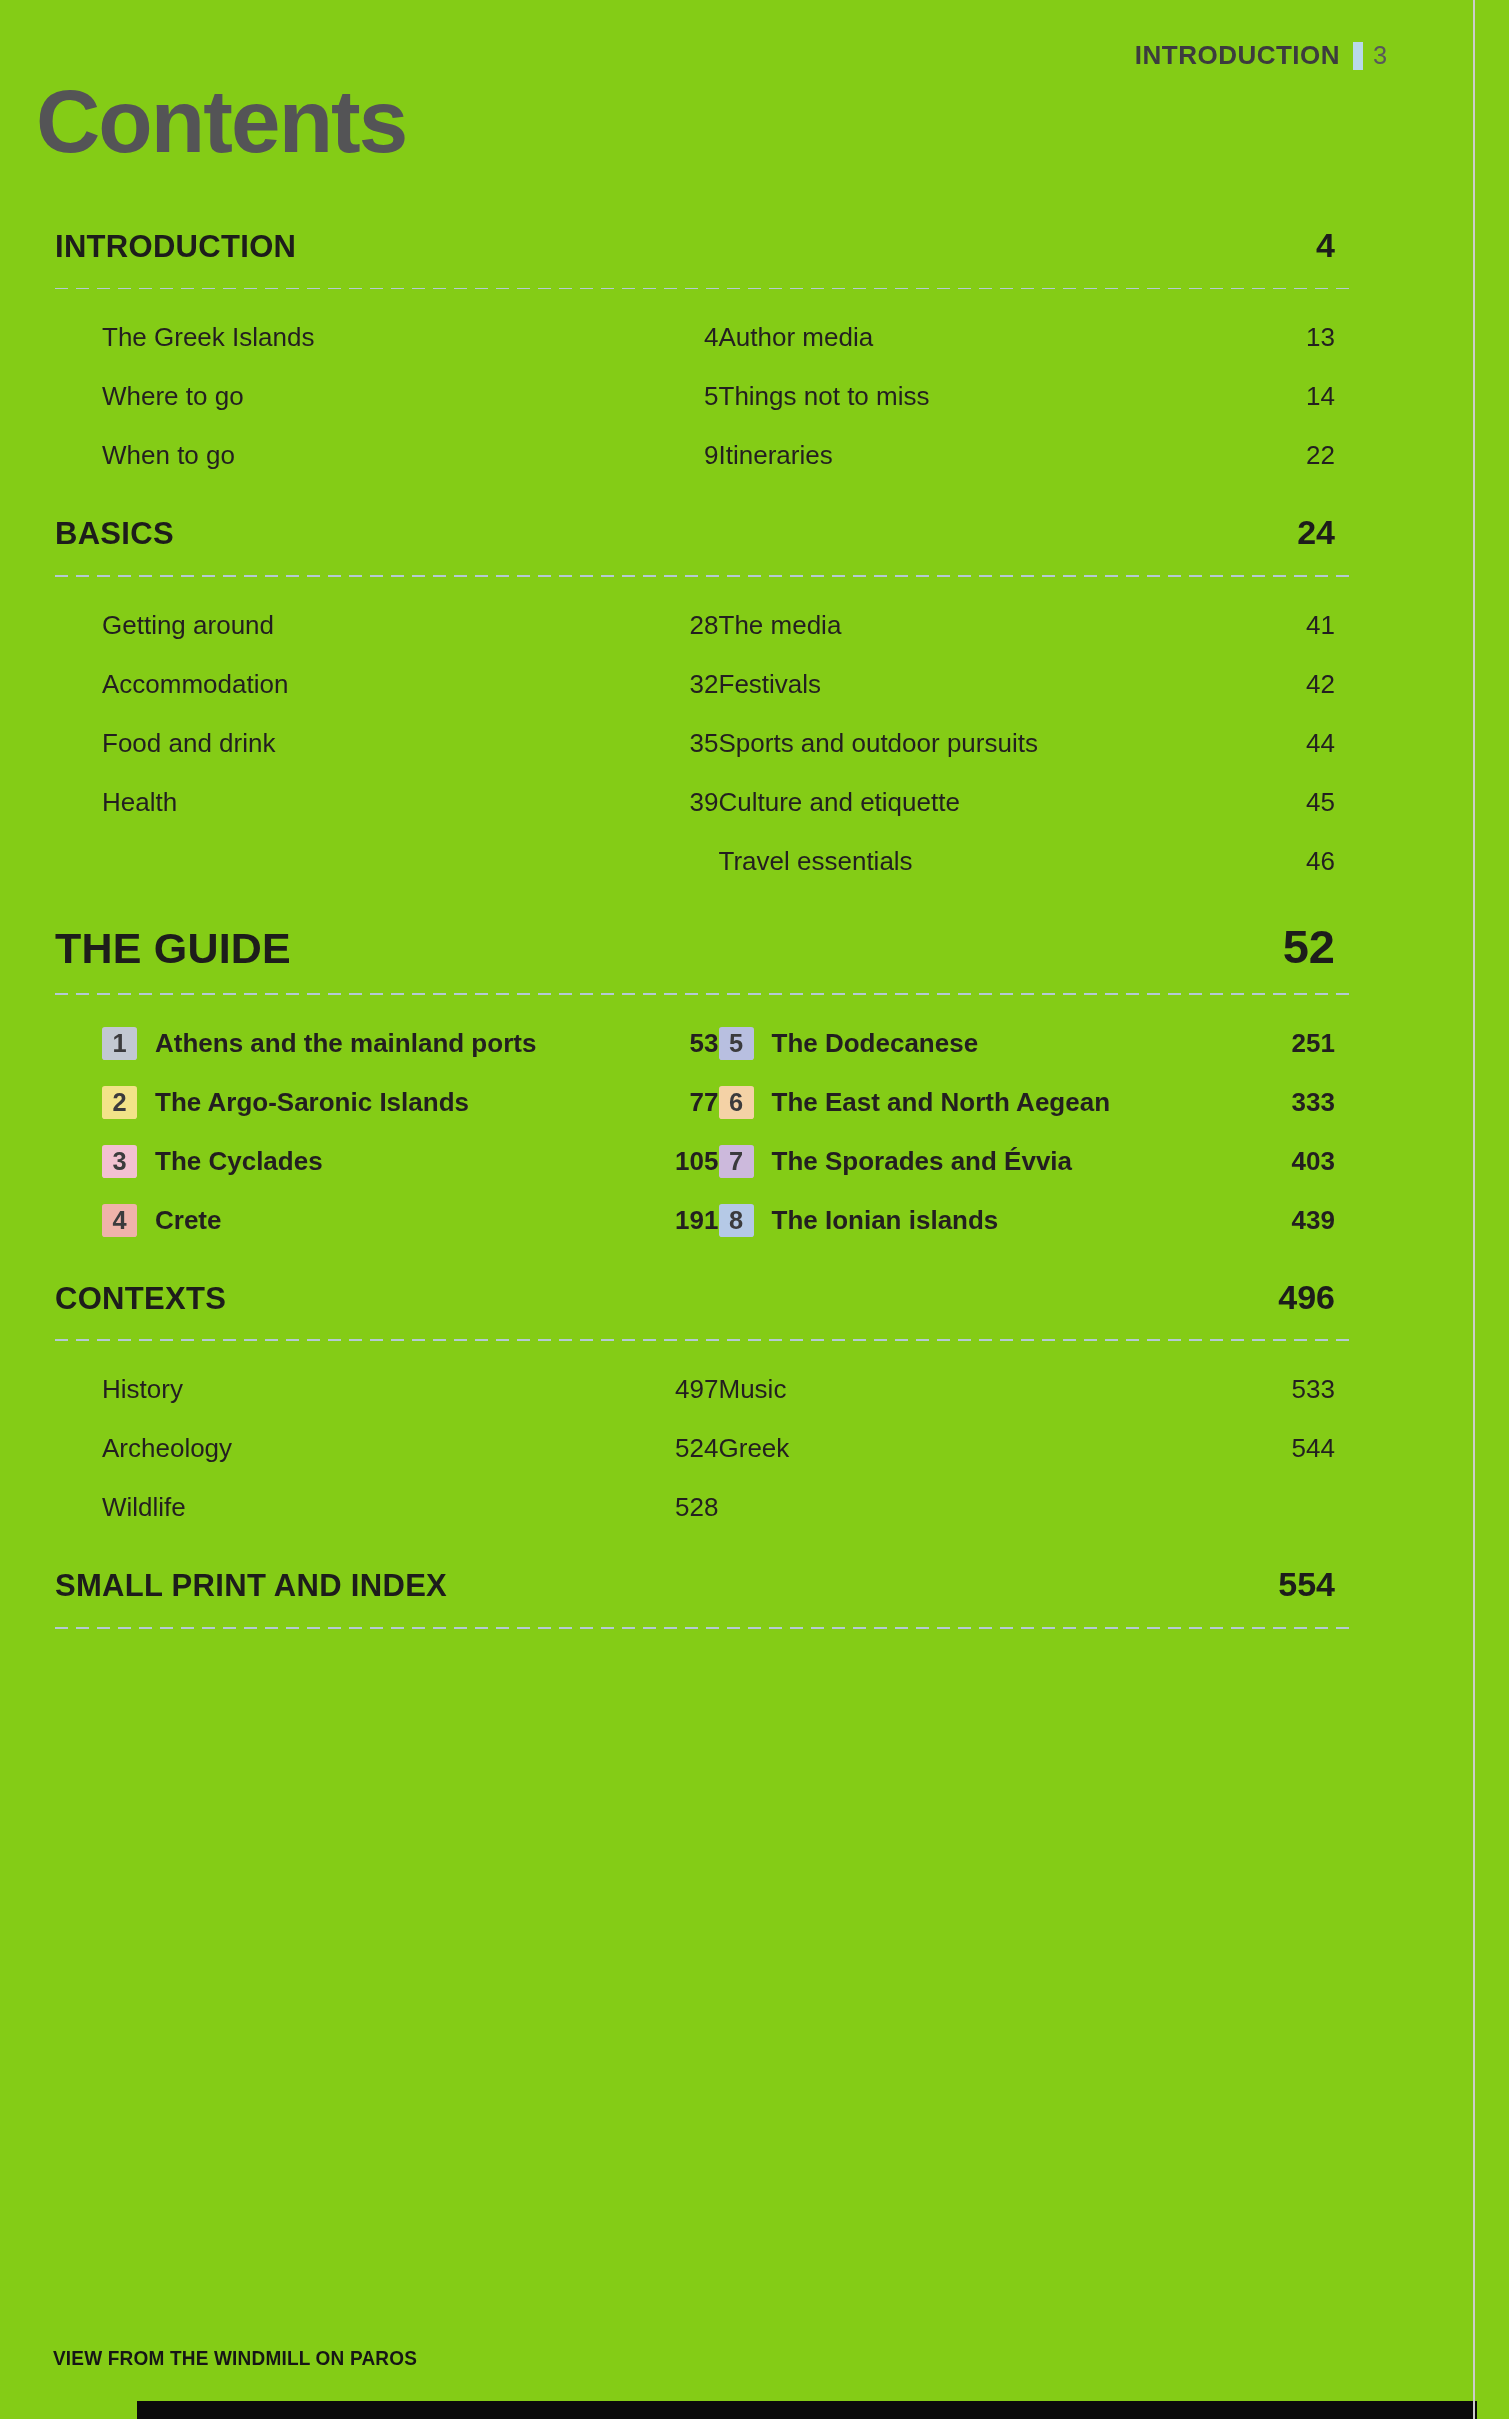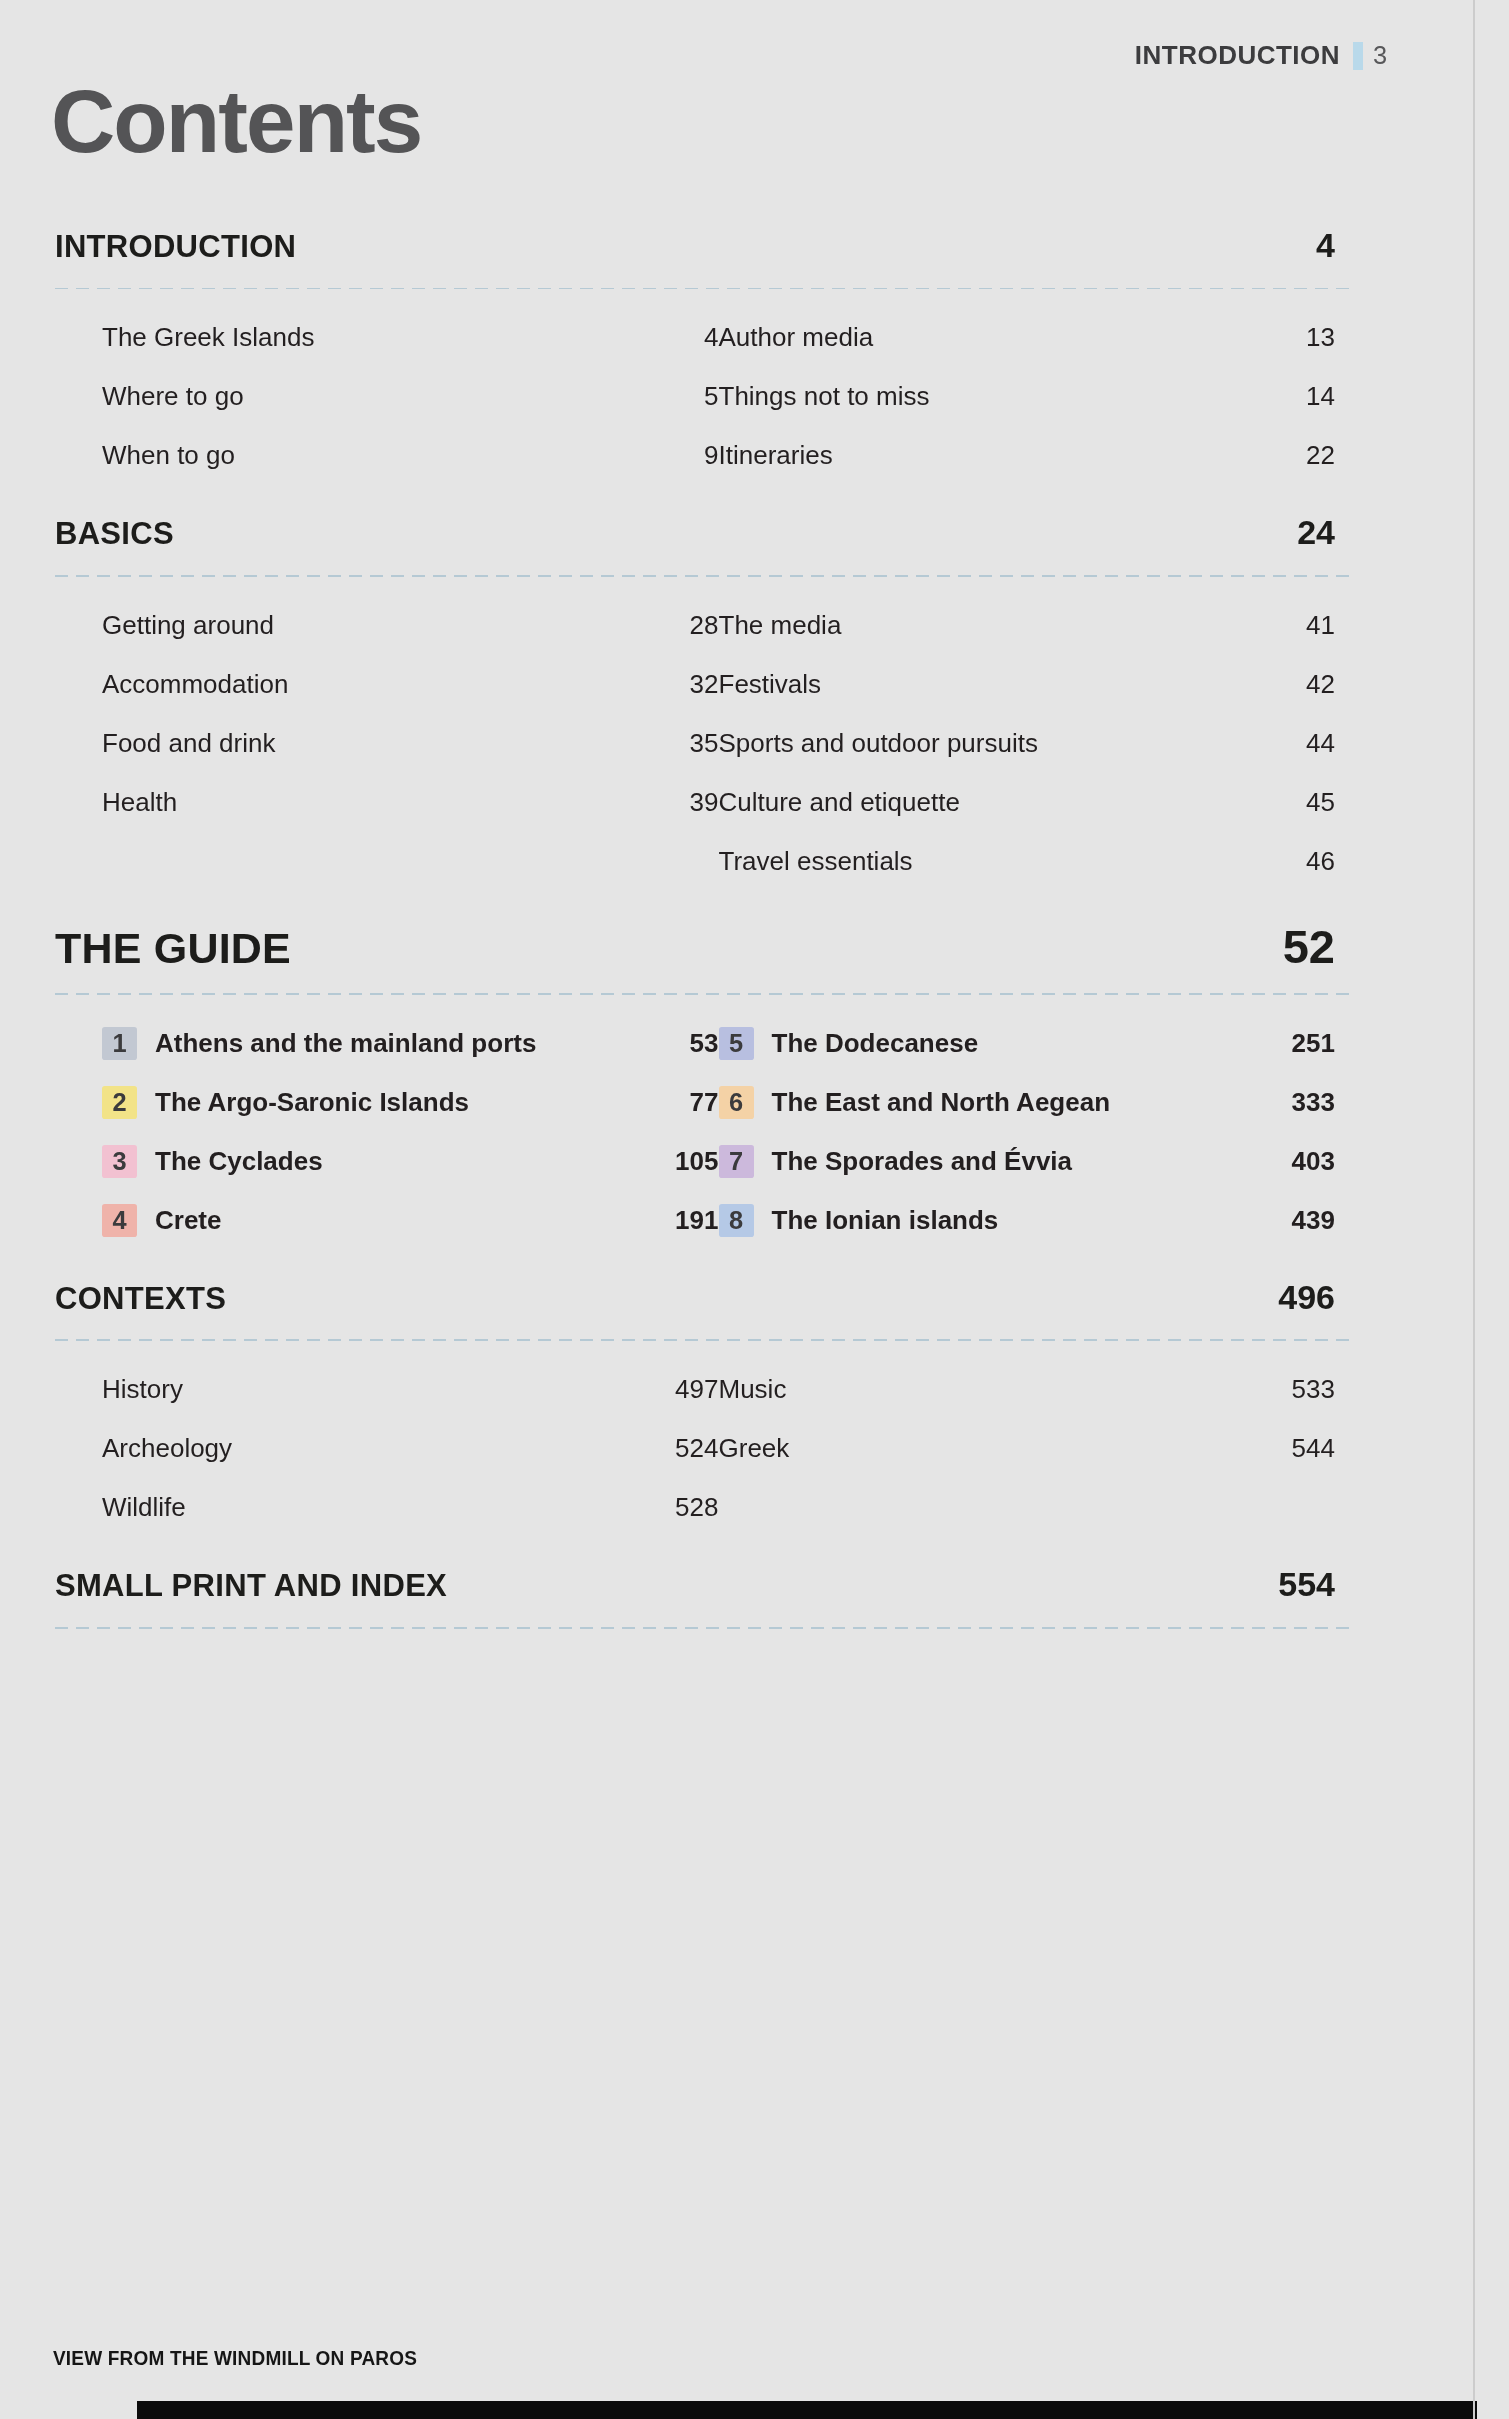--- a/index.html
+++ b/index.html
@@ -1,39 +1,39 @@
 <!DOCTYPE html>
 <html style="font-size:15px"><head>
 <meta charset="utf-8">
 <style>
   html, body { margin: 0; padding: 0; background: #ffffff; }
   .page {
     position: relative;
     width: 1509px;
     height: 2419px;
-    background: #e5e5e5;
+    background: #84cc16;
     font-family: "Liberation Sans", sans-serif;
     color: #231f20;
     overflow: hidden;
     margin: 0 auto;
   }
   .page-header {
     position: absolute;
     top: 40px;
     right: 122px;
     display: flex;
     align-items: center;
   }
   .ph-label { font-size: 26px; font-weight: 700; color: #3c3c3e; letter-spacing: 0.5px; }
   .ph-bar { width: 10.4px; height: 28px; background: #b9d9ea; margin: 0 9.4px 0 13px; }
   .ph-num { font-size: 25.4px; color: #58585a; }
   .title {
     position: absolute;
     top: 75px;
-    left: 51px;
+    left: 36px;
     font-size: 89px;
     font-weight: 700;
     color: #545456;
     letter-spacing: -1.9px;
     line-height: 1.05;
   }
   .content { position: absolute; top: 226px; left: 55px; width: 1301px; }
   .section { margin-bottom: 28px; }
   .section-header {
     display: flex;

